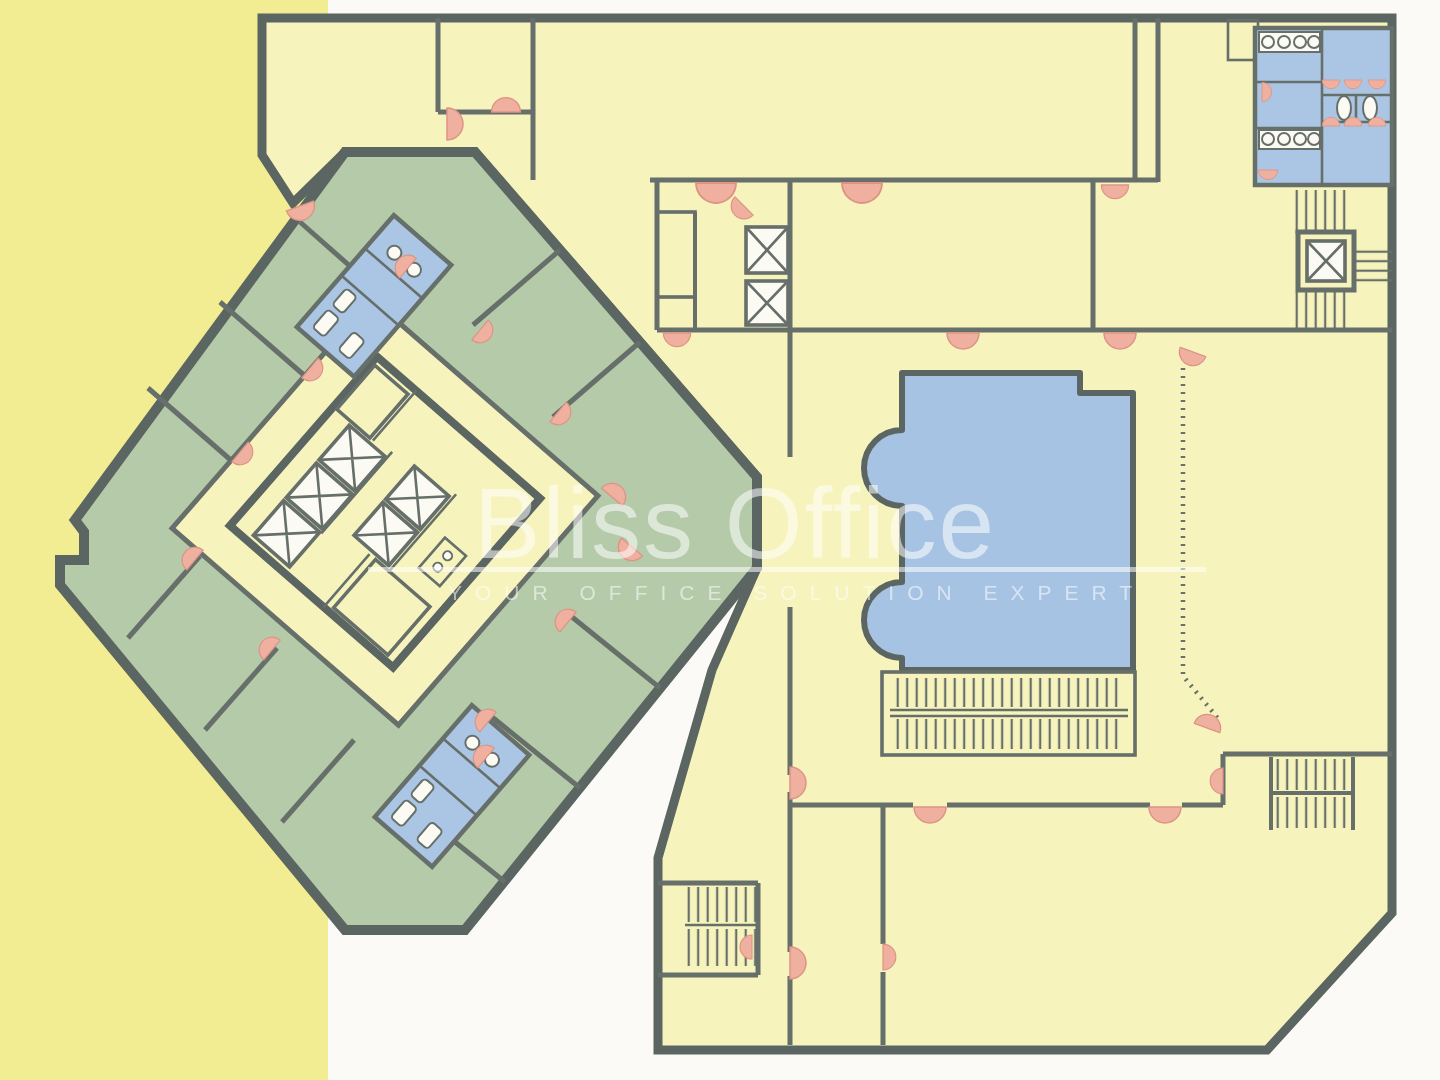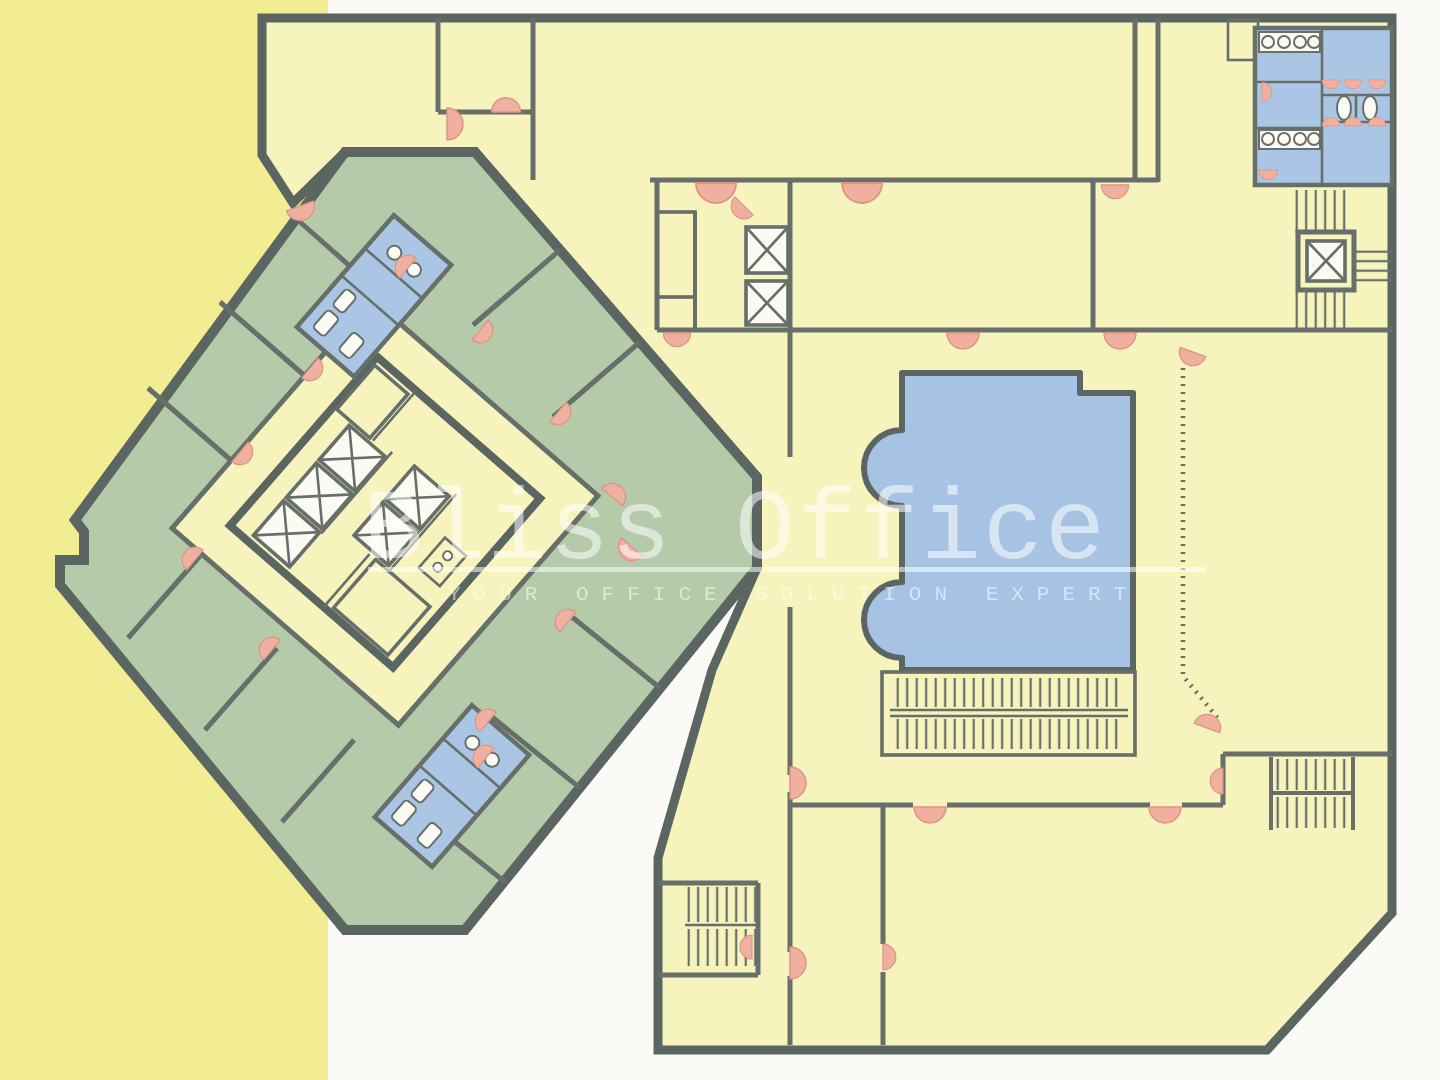--- a/index.html
+++ b/index.html
@@ -2,21 +2,21 @@
 <html style="--page: #fbfaf6; --strip: #f2ec92; --yellow: #f6f3bc; --green: #b4caa9; --wall: #5b6561; --wallthin: #666f6a; --blue: #a7c3e3; --bluebath: #abc6e4; --salmon: #f0b0a0; --white: #fcfbf3;"><head>
 <meta charset="utf-8">
 <style>
   :root{
     --page:#fbfaf6; --strip:#f2ec92; --yellow:#f6f3bc; --green:#b4caa9;
     --wall:#5b6561; --wallthin:#666f6a; --blue:#a7c3e3; --bluebath:#abc6e4;
     --salmon:#f0b0a0; --salmonline:#dd9485; --white:#fcfbf3; --mark:rgba(255,255,255,0.55);
   }
   html,body{margin:0;padding:0;background:#e9e8e4;}
   .stage{position:relative;width:1440px;height:1080px;background:var(--page);overflow:hidden;
-         font-family:Liberation Mono, monospace;}
+         font-family:Liberation Sans, sans-serif;}
   svg{position:absolute;left:0;top:0;}
   .wallD{fill:var(--green);stroke:var(--wall);stroke-width:10;stroke-linejoin:miter;}
   .bldg{fill:var(--yellow);stroke:var(--wall);stroke-width:9;stroke-linejoin:miter;}
   .w5{stroke:var(--wallthin);stroke-width:5;fill:none;}
   .w4{stroke:var(--wallthin);stroke-width:4;fill:none;}
   .w3{stroke:var(--wallthin);stroke-width:2.6;fill:none;}
   .corebox{fill:var(--yellow);stroke:var(--wall);stroke-width:8;}
   .corr{fill:var(--yellow);stroke:var(--wallthin);stroke-width:5;}
   .lift{fill:var(--white);stroke:var(--wallthin);stroke-width:3.6;}
   .liftx{stroke:var(--wallthin);stroke-width:2.6;}

